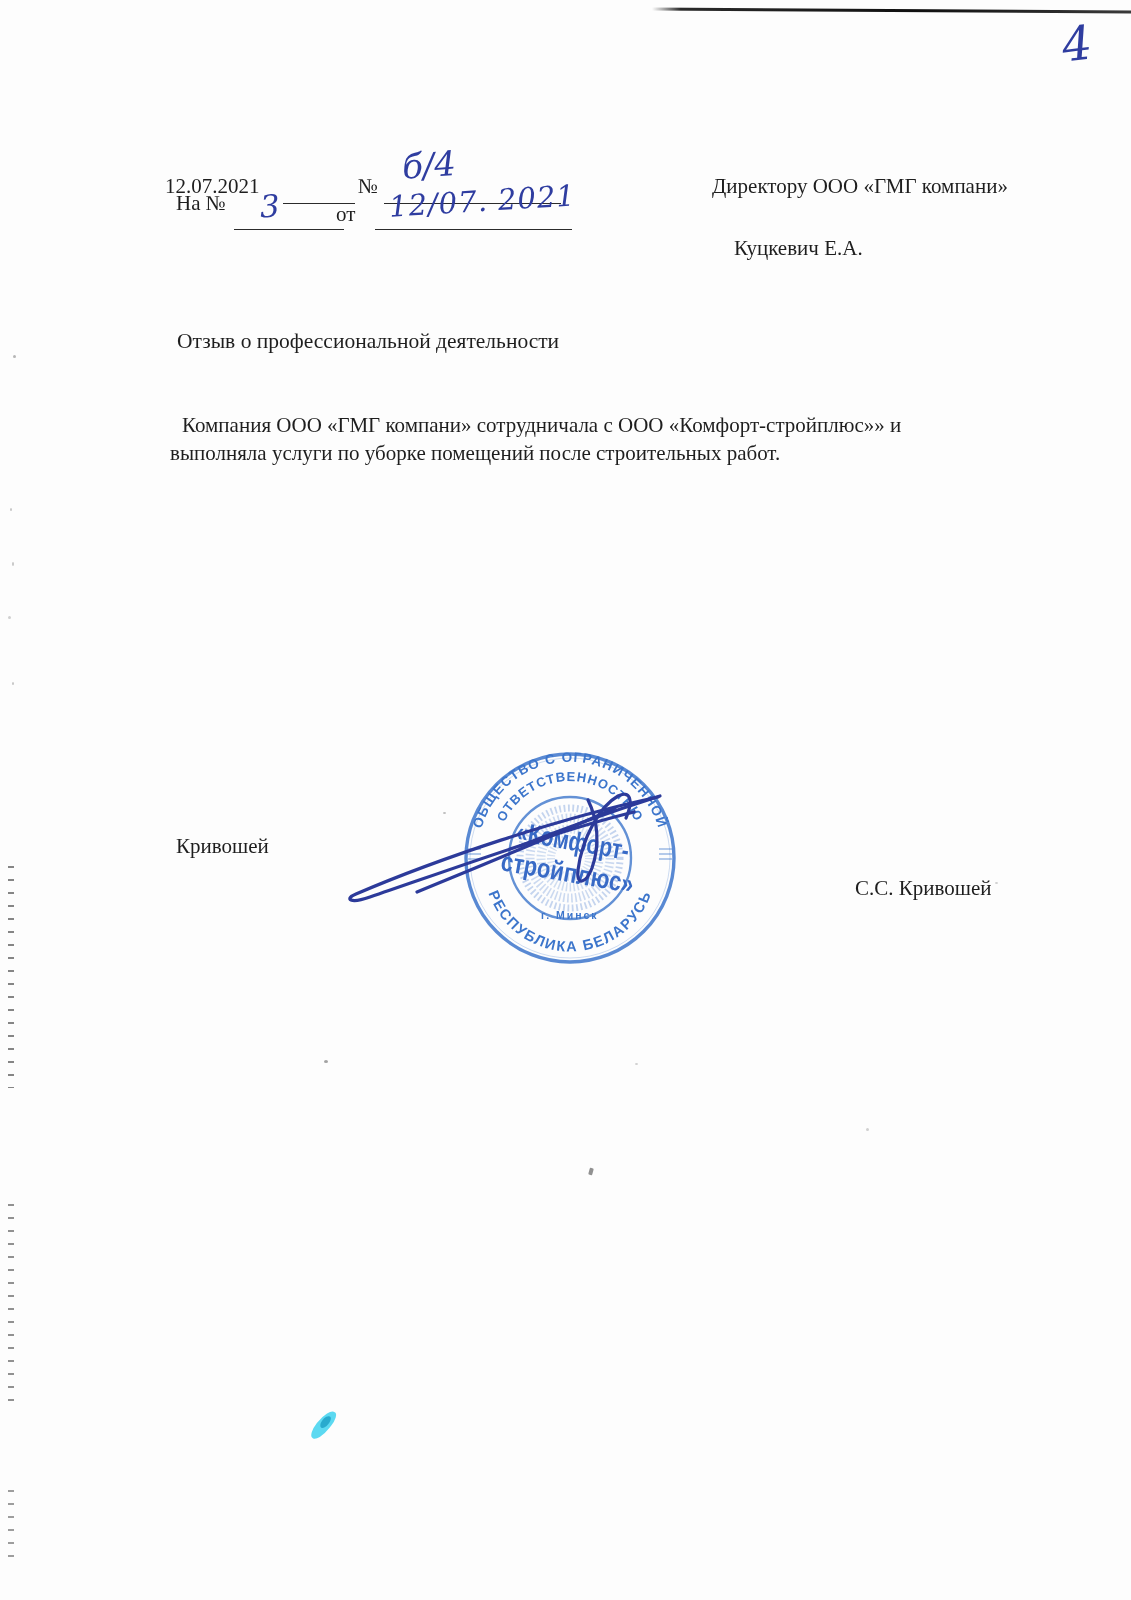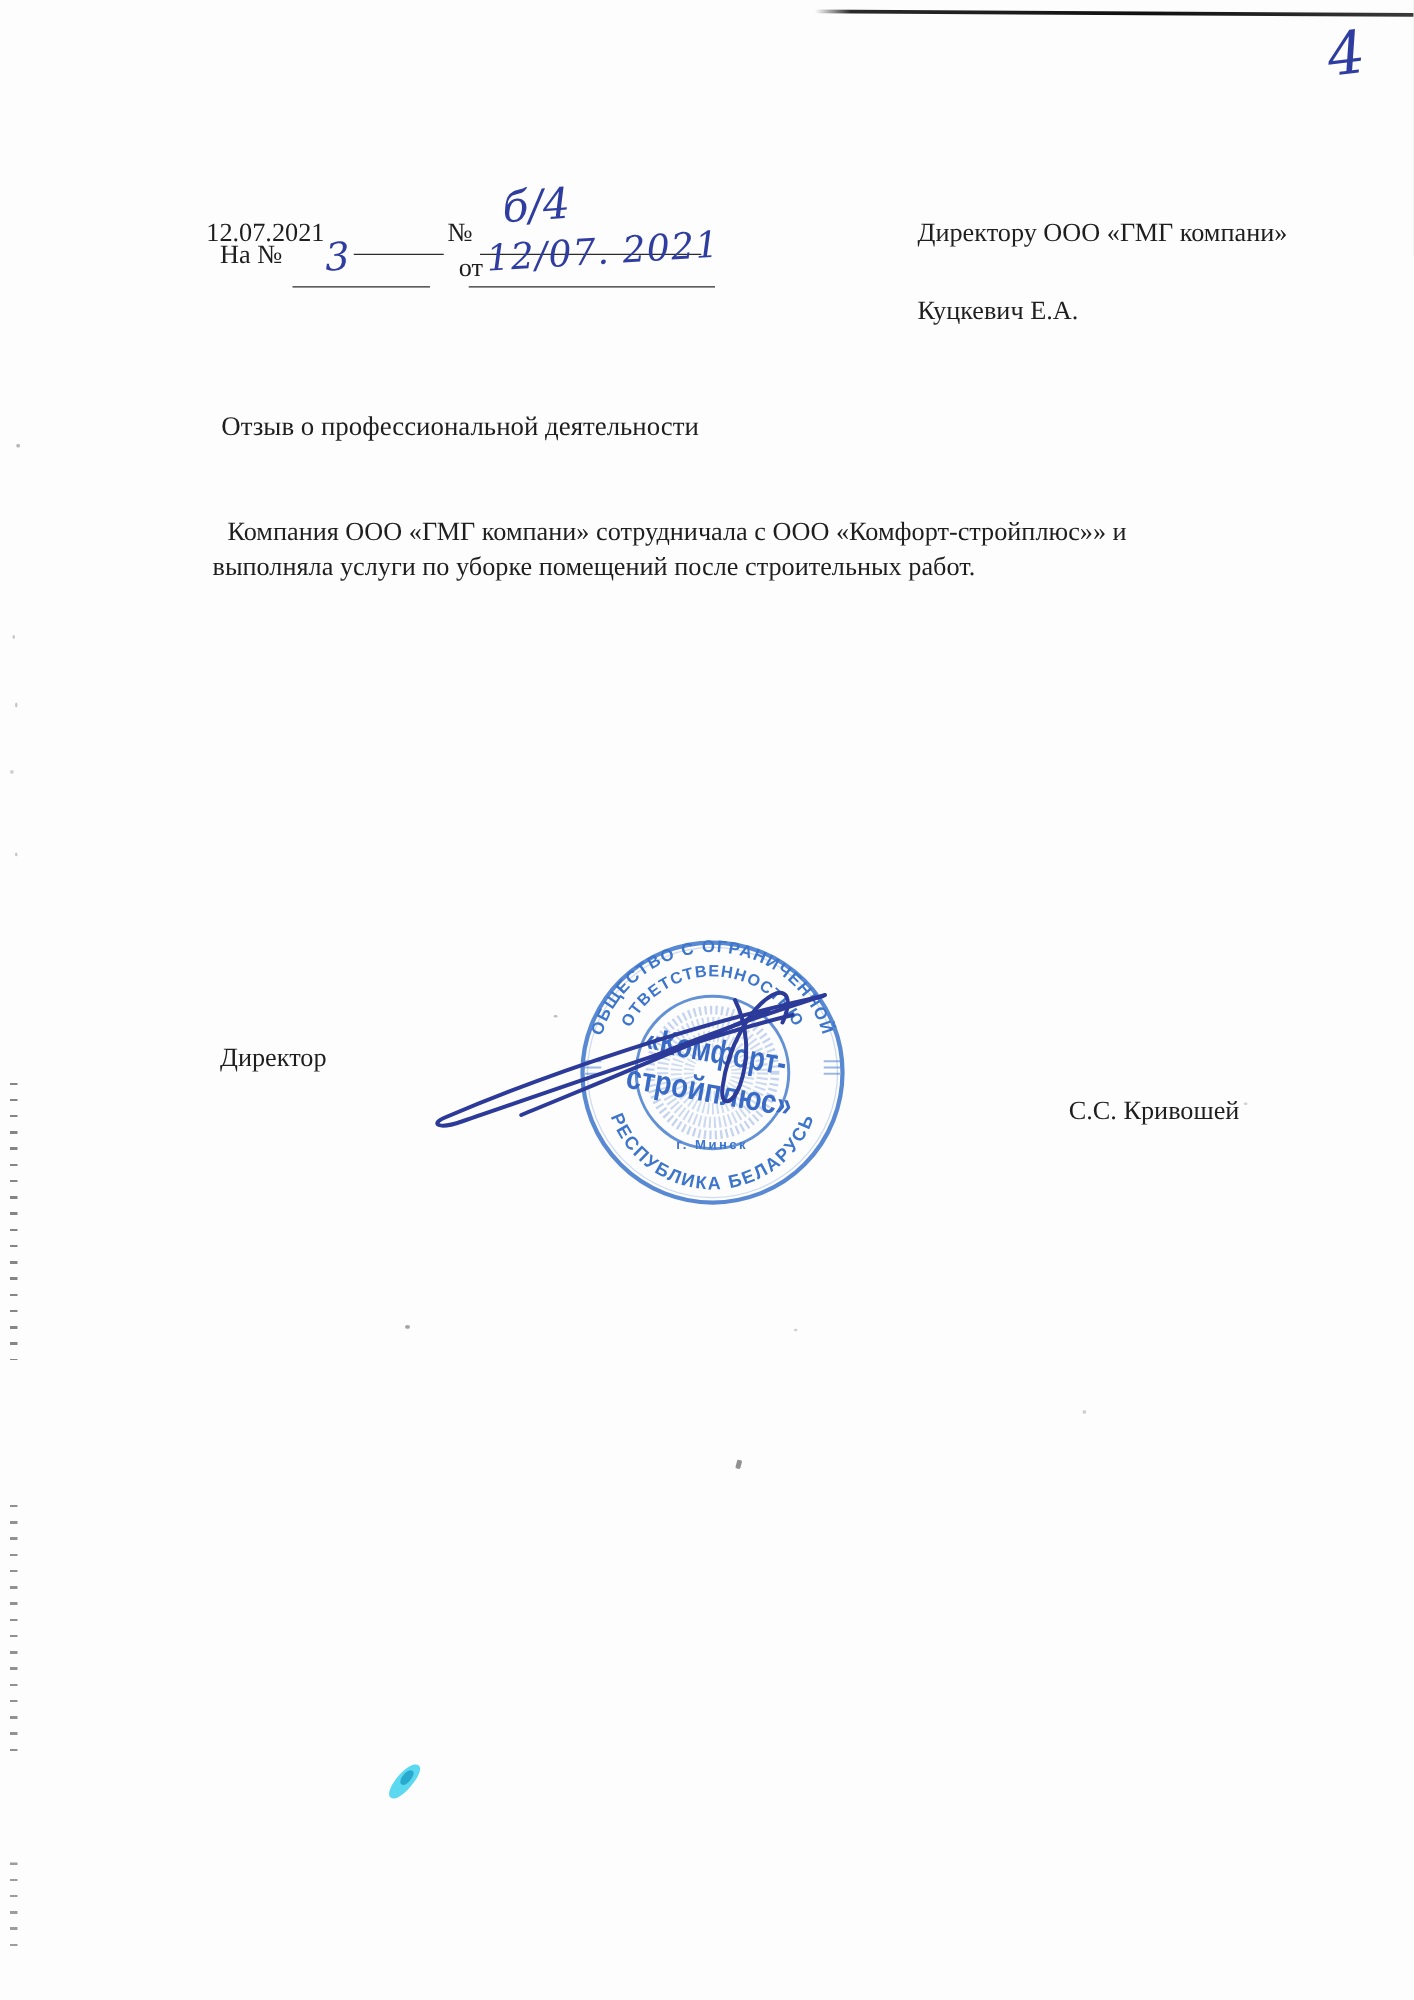--- a/index.html
+++ b/index.html
@@ -56,33 +56,33 @@
 
   <div class="t" style="left:165px;top:174px;">12.07.2021</div>
   <div class="ul" style="left:283px;top:203px;width:72px;"></div>
   <div class="t" style="left:358px;top:174px;">№</div>
   <div class="ul" style="left:384px;top:203px;width:177px;"></div>
   <div class="hw" style="left:402px;top:145px;font-size:34px;transform:rotate(-4deg);">б/4</div>
 
   <div class="t" style="left:176px;top:191px;">На №</div>
   <div class="ul" style="left:234px;top:229px;width:110px;"></div>
   <div class="hw" style="left:260px;top:188px;font-size:31px;transform:rotate(-3deg);">3</div>
-  <div class="t" style="left:367px;top:202px;">от</div>
+  <div class="t" style="left:336px;top:202px;">от</div>
   <div class="ul" style="left:375px;top:229px;width:197px;"></div>
   <div class="hw" style="left:389px;top:184px;font-size:29px;letter-spacing:1px;transform:rotate(-3.5deg);">12/07. 2021</div>
 
-  <div class="t" style="left:734px;top:174px;">Директору ООО «ГМГ компани»</div>
+  <div class="t" style="left:712px;top:174px;">Директору ООО «ГМГ компани»</div>
   <div class="t" style="left:734px;top:202px;margin-top:34px;">Куцкевич Е.А.</div>
 
   <div class="t" style="left:177px;top:329px;font-size:21.5px;text-align:center;">Отзыв о профессиональной деятельности</div>
 
   <div class="para indent1" style="left:170px;top:412px;">Компания ООО «ГМГ компани» сотрудничала с ООО «Комфорт-стройплюс»» и
 выполняла услуги по уборке помещений после строительных работ.</div>
 
-  <div class="t" style="left:176px;top:834px;">Директор</div>
+  <div class="t" style="left:176px;top:834px;">Кривошей</div>
   <div class="t" style="left:855px;top:876px;">С.С. Кривошей</div>
 
   <div class="stampwrap">
     <svg width="230" height="230" viewBox="0 0 230 230">
       <defs>
         <path id="arcTopOuter" d="M 26 134 A 92 92 0 1 1 204 134" fill="none"></path>
         <path id="arcTopInner" d="M 44 128 A 73 73 0 1 1 186 128" fill="none"></path>
         <path id="arcBottom" d="M 31 104 A 86 86 0 1 0 199 104" fill="none"></path>
       </defs>
       <circle cx="115" cy="115" r="104" fill="none" stroke="#2e6bc8" stroke-width="3.4" opacity=".85"></circle>

